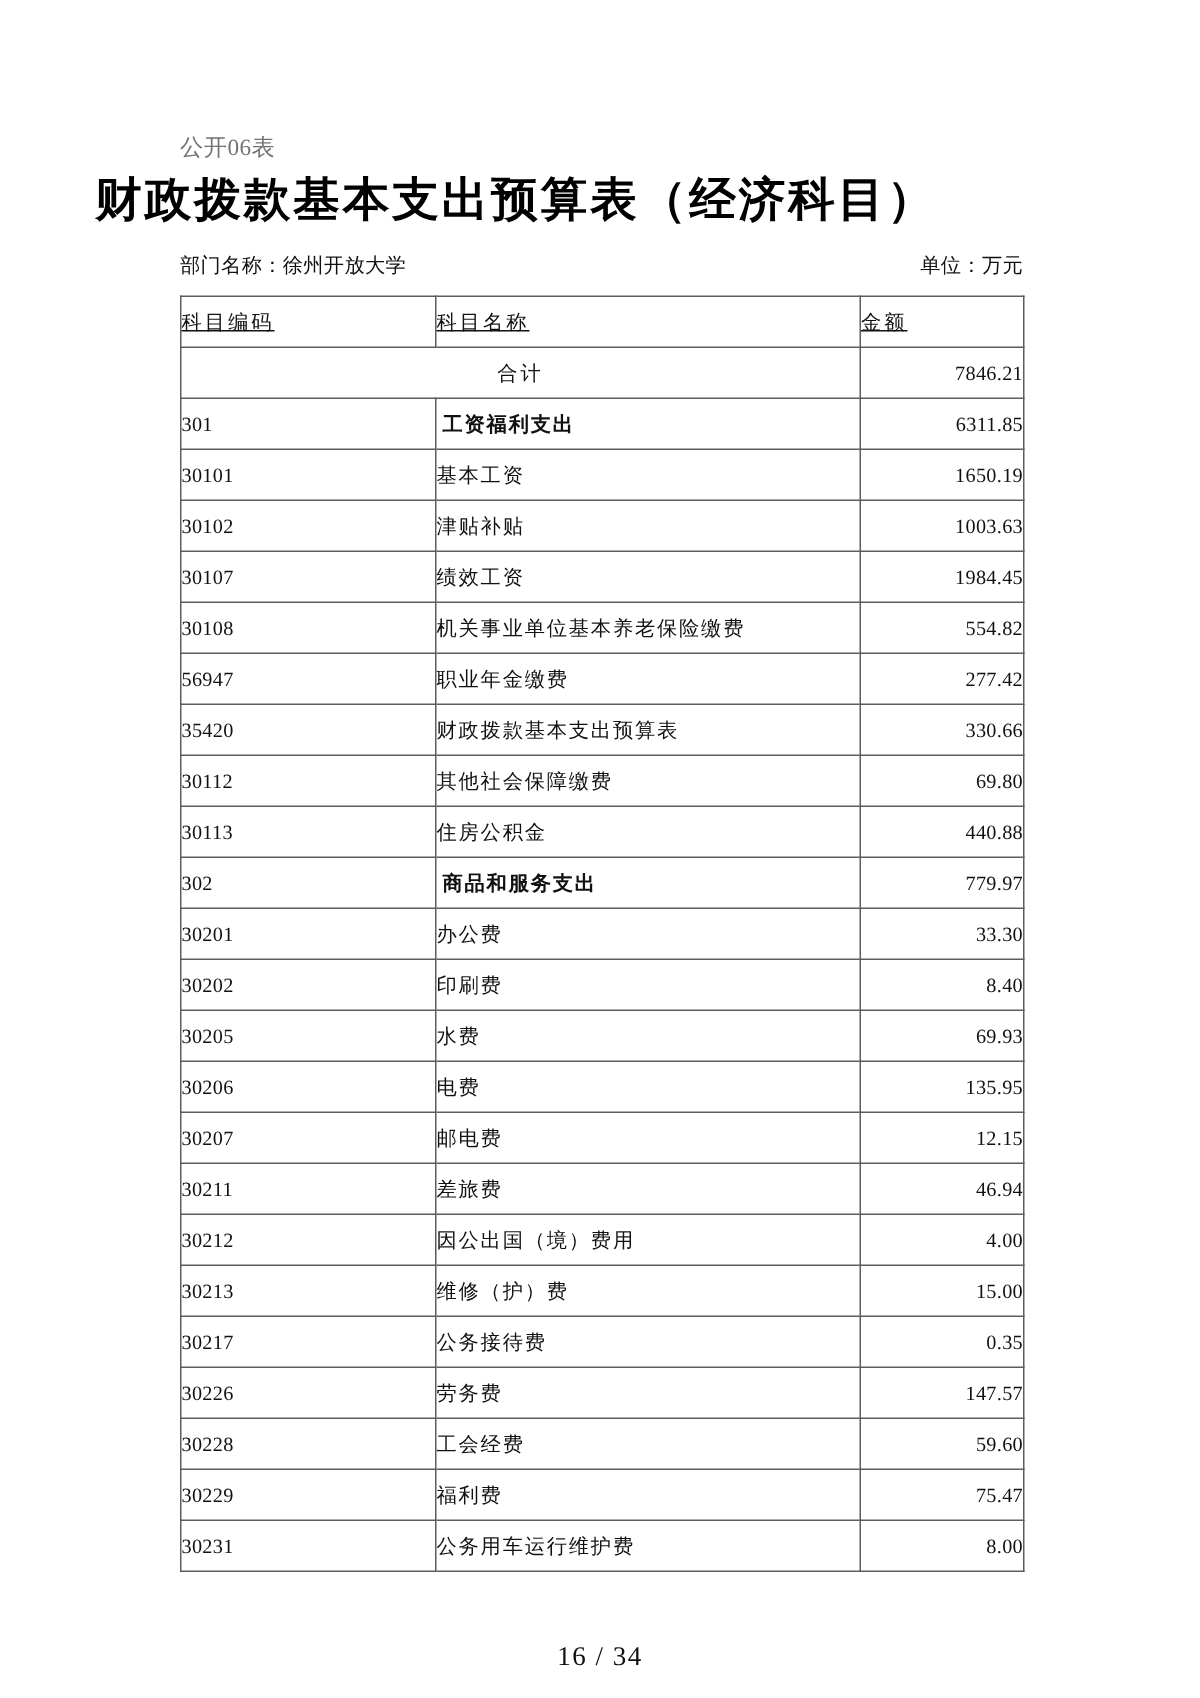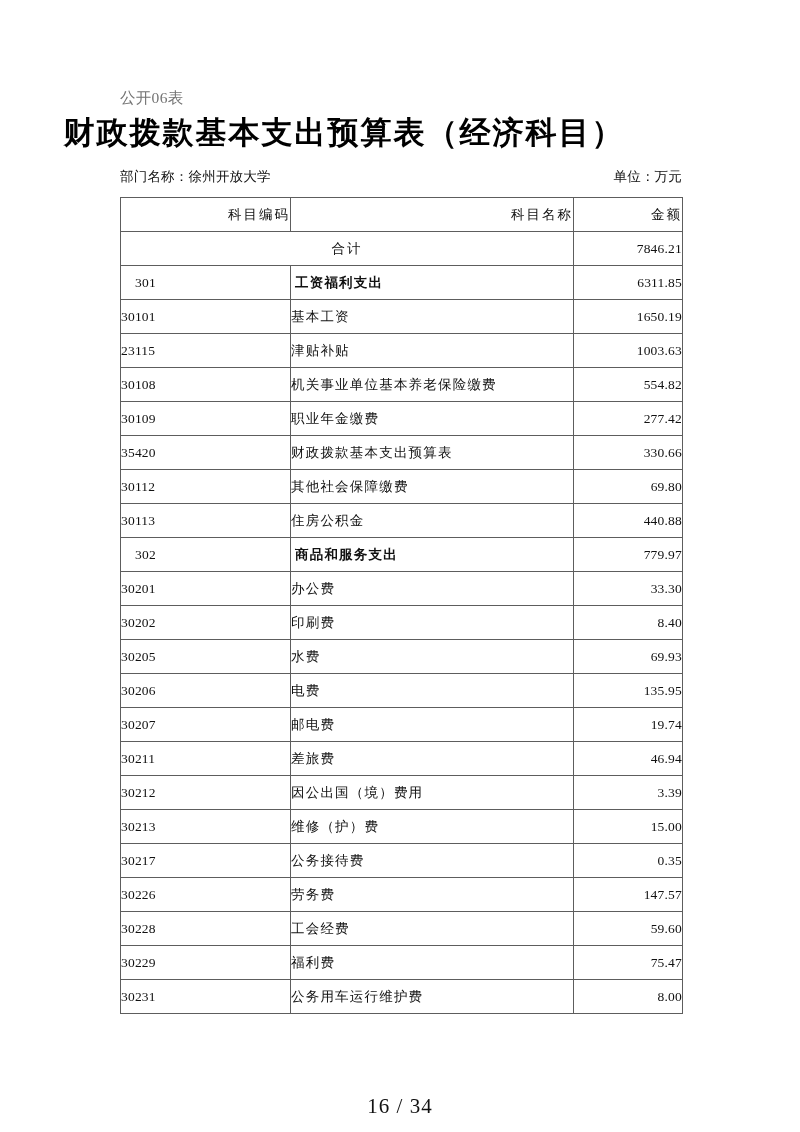--- a/index.html
+++ b/index.html
@@ -84,54 +84,55 @@
     border: 1px solid #5d5d5d;
     height: 33px;
     padding: 0;
     vertical-align: middle;
     font-weight: normal;
     color: #111;
   }
 
   
   .th-cell {
-    text-align: right;
+    text-align: left;
     letter-spacing: 2px;
     font-size: 13.5px;
+    text-decoration: underline;
   }
 
   
   .td-total {
     text-align: center;
     letter-spacing: 2px;
   }
 
   
   .td-code       { text-align: left; padding-left: 14px; letter-spacing: 0.2px; }
-  .td-code.top   { padding-left: 14px; }
+  .td-code.top   { padding-left: 0; }
 
   
   .td-name       { text-align: left; padding-left: 16px; letter-spacing: 1.2px; }
   .td-name.top   { padding-left: 4px; font-weight: bold; }
 
   
   .td-amount {
     text-align: right;
     padding-right: 11px;
     letter-spacing: 0.2px;
   }
 
   
   .page-footer {
     position: absolute;
     left: 0;
     top: 1094px;
     width: 800px;
     text-align: center;
-    font-size: 21px;
+    font-size: 18px;
     color: #111;
     letter-spacing: 1px;
   }
 </style>
 </head>
 <body>
 
 <div class="page">
 
   <div class="form-label">公开06表</div>
@@ -166,31 +167,36 @@
             <td class="td-code top">301</td>
             <td class="td-name top">工资福利支出</td>
             <td class="td-amount">6311.85</td>
           </tr>
           <tr>
             <td class="td-code">30101</td>
             <td class="td-name">基本工资</td>
             <td class="td-amount">1650.19</td>
           </tr>
           <tr>
-            <td class="td-code">23115</td>
+            <td class="td-code">30102</td>
             <td class="td-name">津贴补贴</td>
             <td class="td-amount">1003.63</td>
+          </tr>
+          <tr>
+            <td class="td-code">30107</td>
+            <td class="td-name">绩效工资</td>
+            <td class="td-amount">1984.45</td>
           </tr>
           <tr>
             <td class="td-code">30108</td>
             <td class="td-name">机关事业单位基本养老保险缴费</td>
             <td class="td-amount">554.82</td>
           </tr>
           <tr>
-            <td class="td-code">30109</td>
+            <td class="td-code">56947</td>
             <td class="td-name">职业年金缴费</td>
             <td class="td-amount">277.42</td>
           </tr>
           <tr>
             <td class="td-code">35420</td>
             <td class="td-name">财政拨款基本支出预算表</td>
             <td class="td-amount">330.66</td>
           </tr>
           <tr>
             <td class="td-code">30112</td>
@@ -223,31 +229,31 @@
             <td class="td-amount">69.93</td>
           </tr>
           <tr>
             <td class="td-code">30206</td>
             <td class="td-name">电费</td>
             <td class="td-amount">135.95</td>
           </tr>
           <tr>
             <td class="td-code">30207</td>
             <td class="td-name">邮电费</td>
-            <td class="td-amount">19.74</td>
+            <td class="td-amount">12.15</td>
           </tr>
           <tr>
             <td class="td-code">30211</td>
             <td class="td-name">差旅费</td>
             <td class="td-amount">46.94</td>
           </tr>
           <tr>
             <td class="td-code">30212</td>
             <td class="td-name">因公出国（境）费用</td>
-            <td class="td-amount">3.39</td>
+            <td class="td-amount">4.00</td>
           </tr>
           <tr>
             <td class="td-code">30213</td>
             <td class="td-name">维修（护）费</td>
             <td class="td-amount">15.00</td>
           </tr>
           <tr>
             <td class="td-code">30217</td>
             <td class="td-name">公务接待费</td>
             <td class="td-amount">0.35</td>

